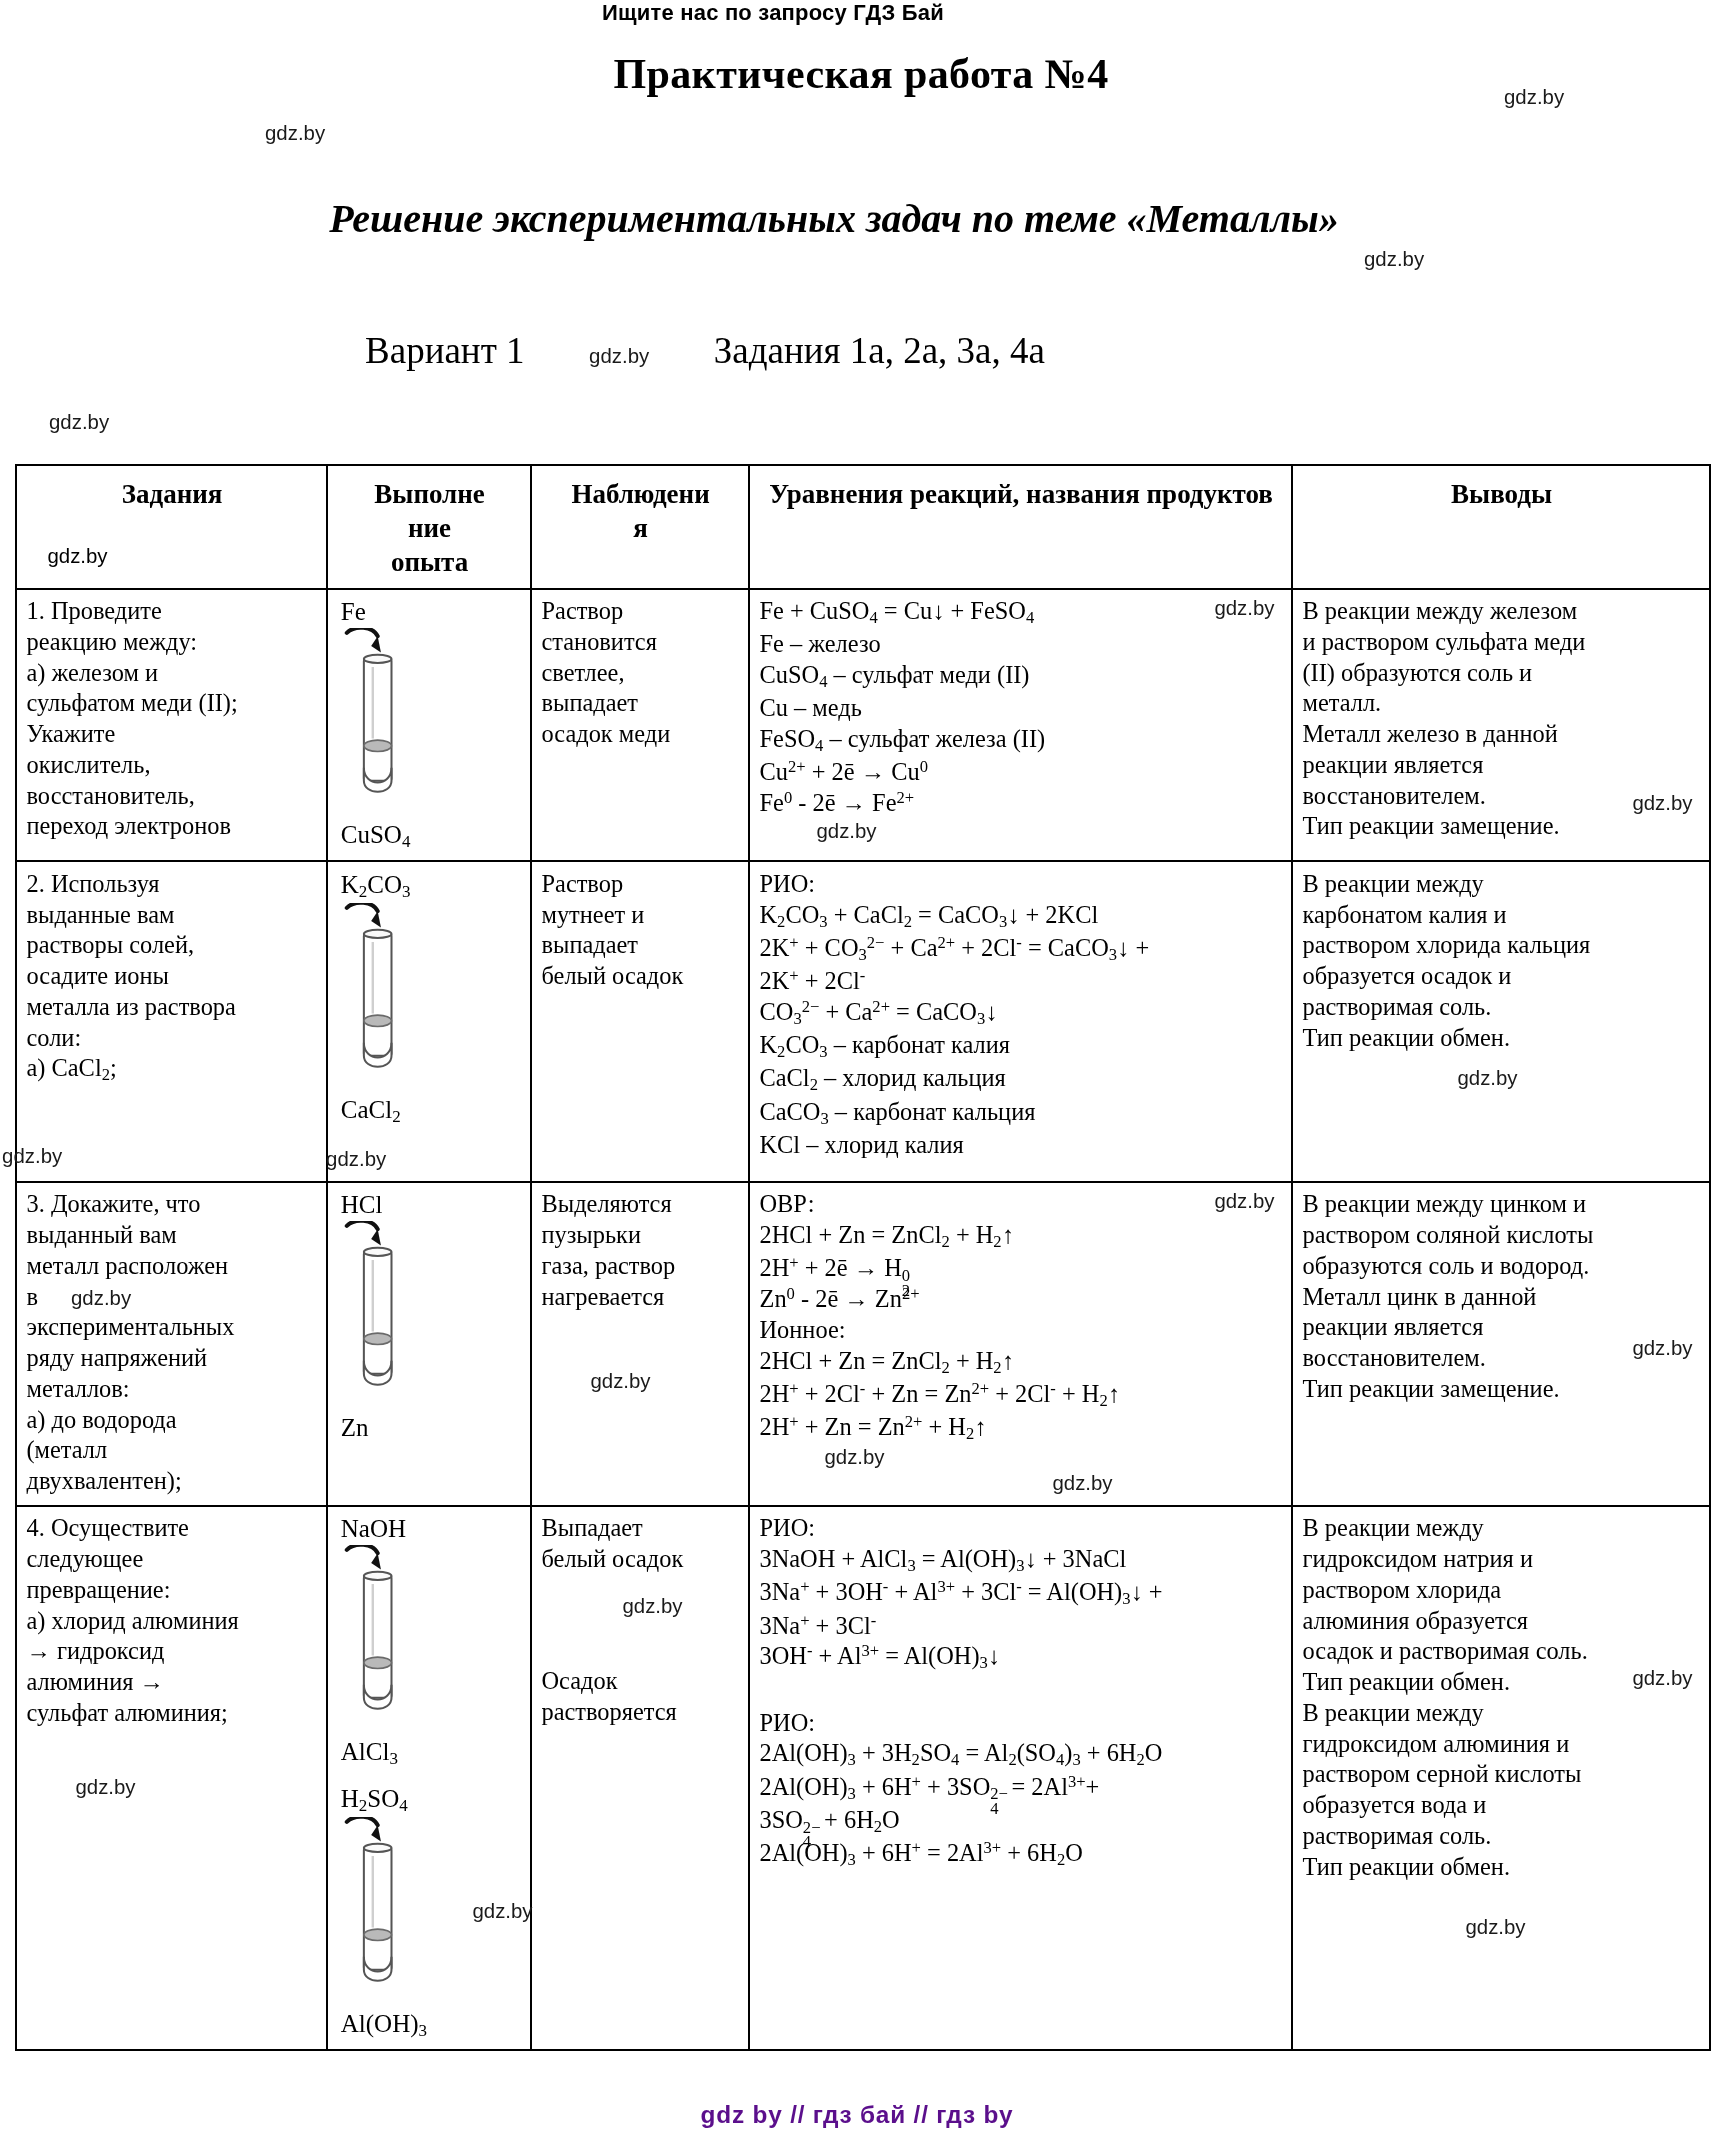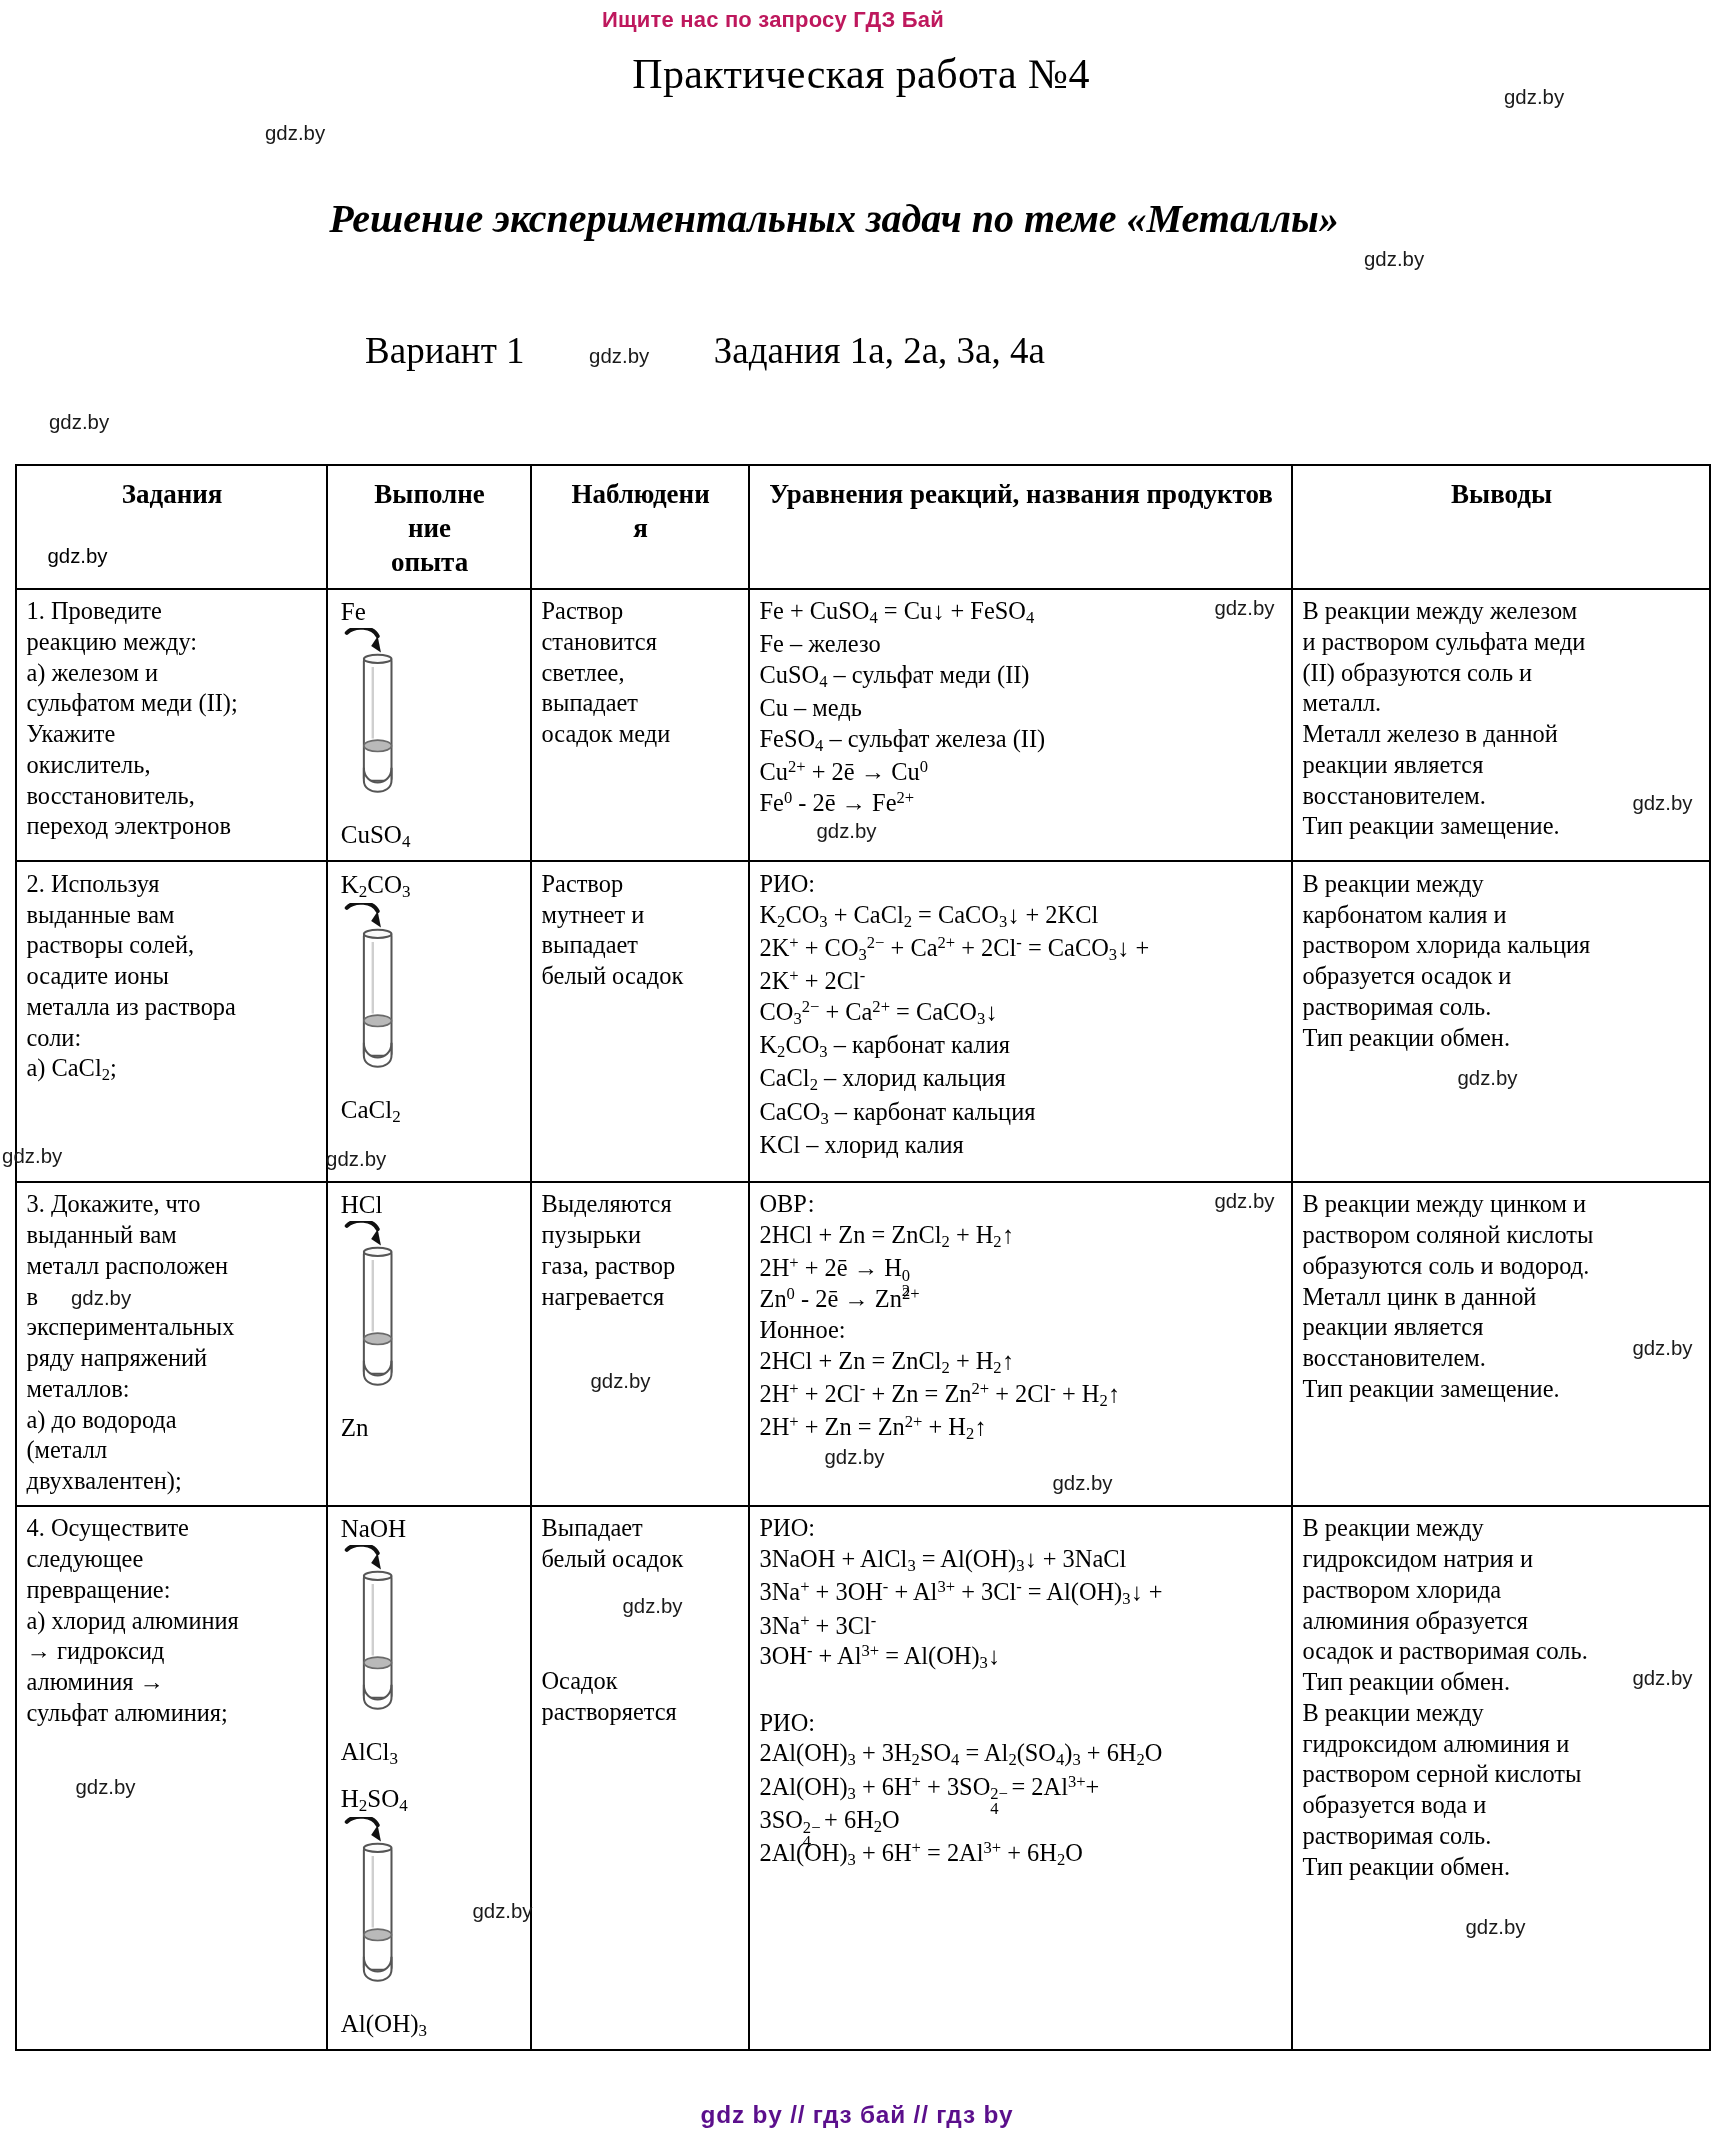--- a/index.html
+++ b/index.html
@@ -12,39 +12,39 @@
     height: 2151px;
     position: relative;
     font-family: "Liberation Serif", "DejaVu Serif", serif;
     color: #000000;
     overflow: hidden;
   }
 
   
   .top-banner {
     position: absolute;
-    top: 7px;
+    top: 0px;
     left: 0;
     width: 1546px;
     text-align: center;
     font-family: "Liberation Sans", sans-serif;
     font-weight: bold;
     font-size: 22px;
-    color: #be185d;
+    color: #000000;
     letter-spacing: 0.2px;
   }
 
   
   .doc-title {
     position: absolute;
     top: 50px;
     left: 0;
     width: 1722px;
     text-align: center;
-    font-weight: normal;
+    font-weight: bold;
     font-size: 42px;
     letter-spacing: 0.4px;
   }
   .doc-subtitle {
     position: absolute;
     top: 195px;
     left: 0;
     width: 1668px;
     text-align: center;
     font-weight: bold;

